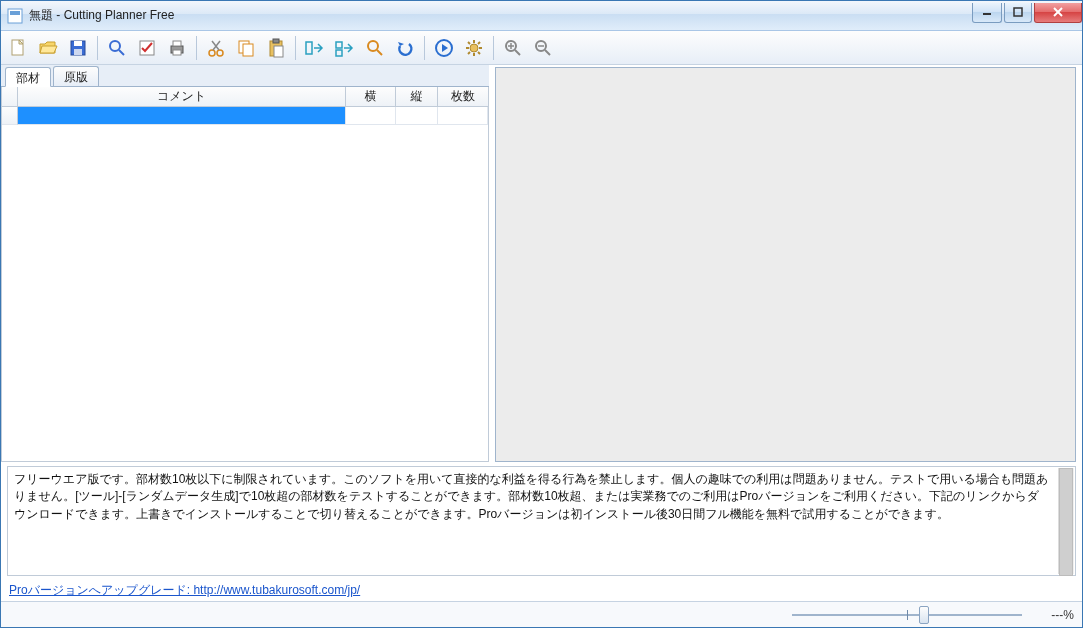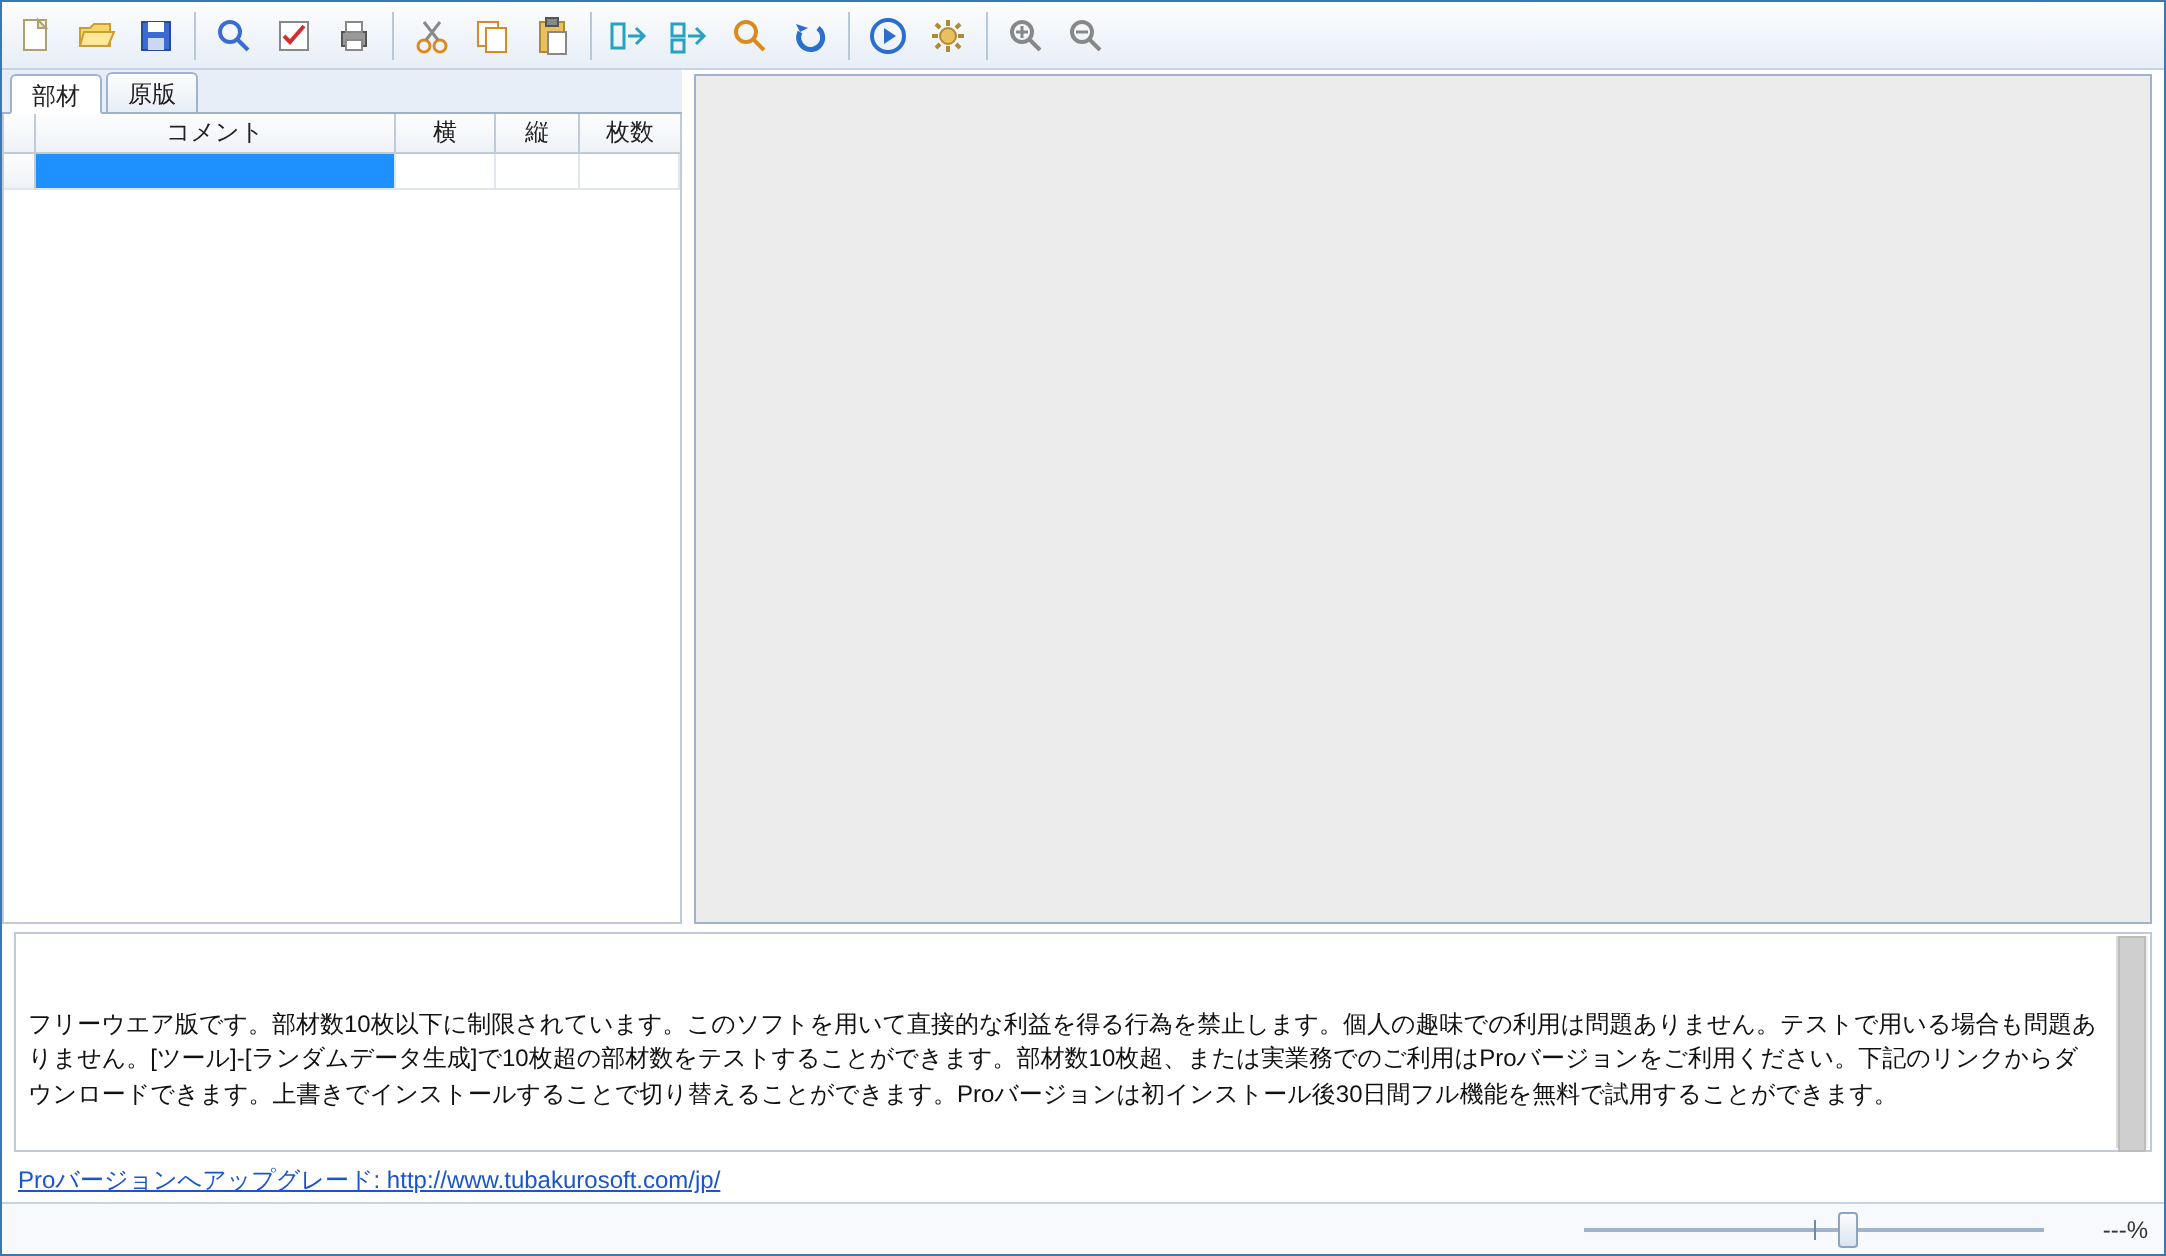--- a/index.html
+++ b/index.html
@@ -24,21 +24,21 @@
 
   
   .toolbar { height:34px; background:linear-gradient(to bottom,#fdfdfd,#e7eef7); border-bottom:1px solid #c6d3e2; display:flex; align-items:center; padding:0 4px; gap:4px; }
   .tbtn { width:26px; height:26px; display:flex; align-items:center; justify-content:center; border-radius:3px; }
   .tsep { width:1px; height:24px; background:#b8c8db; margin:0 2px; }
 
   
   .main-area { flex:1; display:flex; gap:6px; padding:0 6px 0 0; }
 
   
-  .left-pane { width:340px; display:flex; flex-direction:column; }
+  .left-pane { width:488px; display:flex; flex-direction:column; }
   .tabstrip { height:22px; display:flex; align-items:flex-end; background:#e7eef7; border-bottom:1px solid #9fb4cc; padding-left:4px; gap:2px; }
   .tab { height:20px; padding:2px 10px 0; border:1px solid #9fb4cc; border-bottom:none; border-radius:3px 3px 0 0; background:linear-gradient(to bottom,#fdfdfd,#e7eef7); font-size:12px; color:#222; position:relative; }
   .tab.active { background:#fff; border-bottom:1px solid #fff; top:1px; z-index:2; }
   .grid-wrap { flex:1; border:1px solid #c0cbd8; border-top:none; background:#fff; }
   .grid-header { display:flex; height:20px; border-bottom:1px solid #c0cbd8; }
   .gh { display:flex; align-items:center; justify-content:center; font-size:12px; color:#222; border-right:1px solid #c0cbd8; background:linear-gradient(to bottom,#fdfdfd,#eef2f7);font-family:Liberation Mono, monospace; }
   .gh:first-child { width:16px; background:linear-gradient(to bottom,#fdfdfd,#eef2f7); }
   .gh-comment { flex:1; }
   .gh-w { width:50px; }
   .gh-h { width:42px; }
@@ -53,40 +53,67 @@
   .gc.n { width:50px; }
   .grid-row.sel .gc.comment { background:#1e90ff; }
 
   
   .preview { flex:1; border:1px solid #9fb4cc; background:#ececec; margin-top:2px; }
 
   
   .info-area { margin:4px 6px 0 6px; border:1px solid #c0cbd8; background:#fff; padding:4px 6px; height:110px; font-size:12px; line-height:1.45; color:#111; position:relative; }
   .info-area .scroll-track { position:absolute; right:1px; top:1px; width:16px; bottom:1px; background:#f0f0f0; border-left:1px solid #dcdcdc; }
   .info-area .scroll-thumb { position:absolute; width:14px; left:0; top:0; height:108px; background:#cfcfcf; border:1px solid #bcbcbc; }
-  .info-text { padding-right:20px;margin-top:33px; }
+  .info-text { padding-right:20px; }
 
   
   .link-row { padding:6px 8px 2px; }
   .link-row a { color:#1a55cc; text-decoration:underline; font-size:12px; }
 
   
   .statusbar { height:26px; border-top:1px solid #c6d3e2; display:flex; align-items:center; justify-content:flex-end; padding:0 8px; gap:8px; background:#f7f9fc; }
   .slider-wrap { width:230px; height:18px; position:relative; display:flex; align-items:center; }
   .slider-track { flex:1; height:2px; background:#9fb4cc; position:relative; }
   .slider-tick { position:absolute; top:-4px; width:1px; height:10px; background:#6f89a8; left:50%; }
   .slider-thumb { position:absolute; width:10px; height:18px; background:linear-gradient(to bottom,#fdfdfd,#d9e4f0); border:1px solid #8aa4c2; border-radius:2px; left:55%; top:-8px; }
   .pct { width:44px; text-align:right; color:#333; font-size:12px; }
 
 </style>
 </head>
 <body>
 
 <div class="window">
 
+  <div class="titlebar">
+    <span class="app-icon">
+      <svg width="16" height="16">
+          <rect x="1" y="1" width="14" height="14" fill="#fff" stroke="#6aa0d8"></rect>
+          <rect x="3" y="3" width="10" height="4" fill="#6aa0d8"></rect>
+        </svg>
+    </span>
+    <span class="title">無題 - Cutting Planner Free</span>
+    <div class="win-btns">
+      <div class="win-btn">
+        <svg width="10" height="10">
+            <line x1="1" y1="7" x2="9" y2="7" stroke="#333" stroke-width="2"></line>
+          </svg>
+      </div>
+      <div class="win-btn max">
+        <svg width="10" height="10">
+            <rect x="1" y="1" width="8" height="8" fill="none" stroke="#333" stroke-width="1.5"></rect>
+          </svg>
+      </div>
+      <div class="win-btn close">
+        <svg width="12" height="10">
+            <line x1="2" y1="1" x2="10" y2="9" stroke="#fff" stroke-width="2"></line>
+            <line x1="10" y1="1" x2="2" y2="9" stroke="#fff" stroke-width="2"></line>
+          </svg>
+      </div>
+    </div>
+  </div>
 
 
   <div class="toolbar">
     <div class="tbtn">
         <svg width="20" height="20">
           <rect x="4" y="2" width="11" height="15" fill="#fff" stroke="#b0a070"></rect>
           <path d="M11 2 L15 6 L11 6 Z" fill="#f0e8c0" stroke="#b0a070"></path>
         </svg>
       </div>
     <div class="tbtn">

